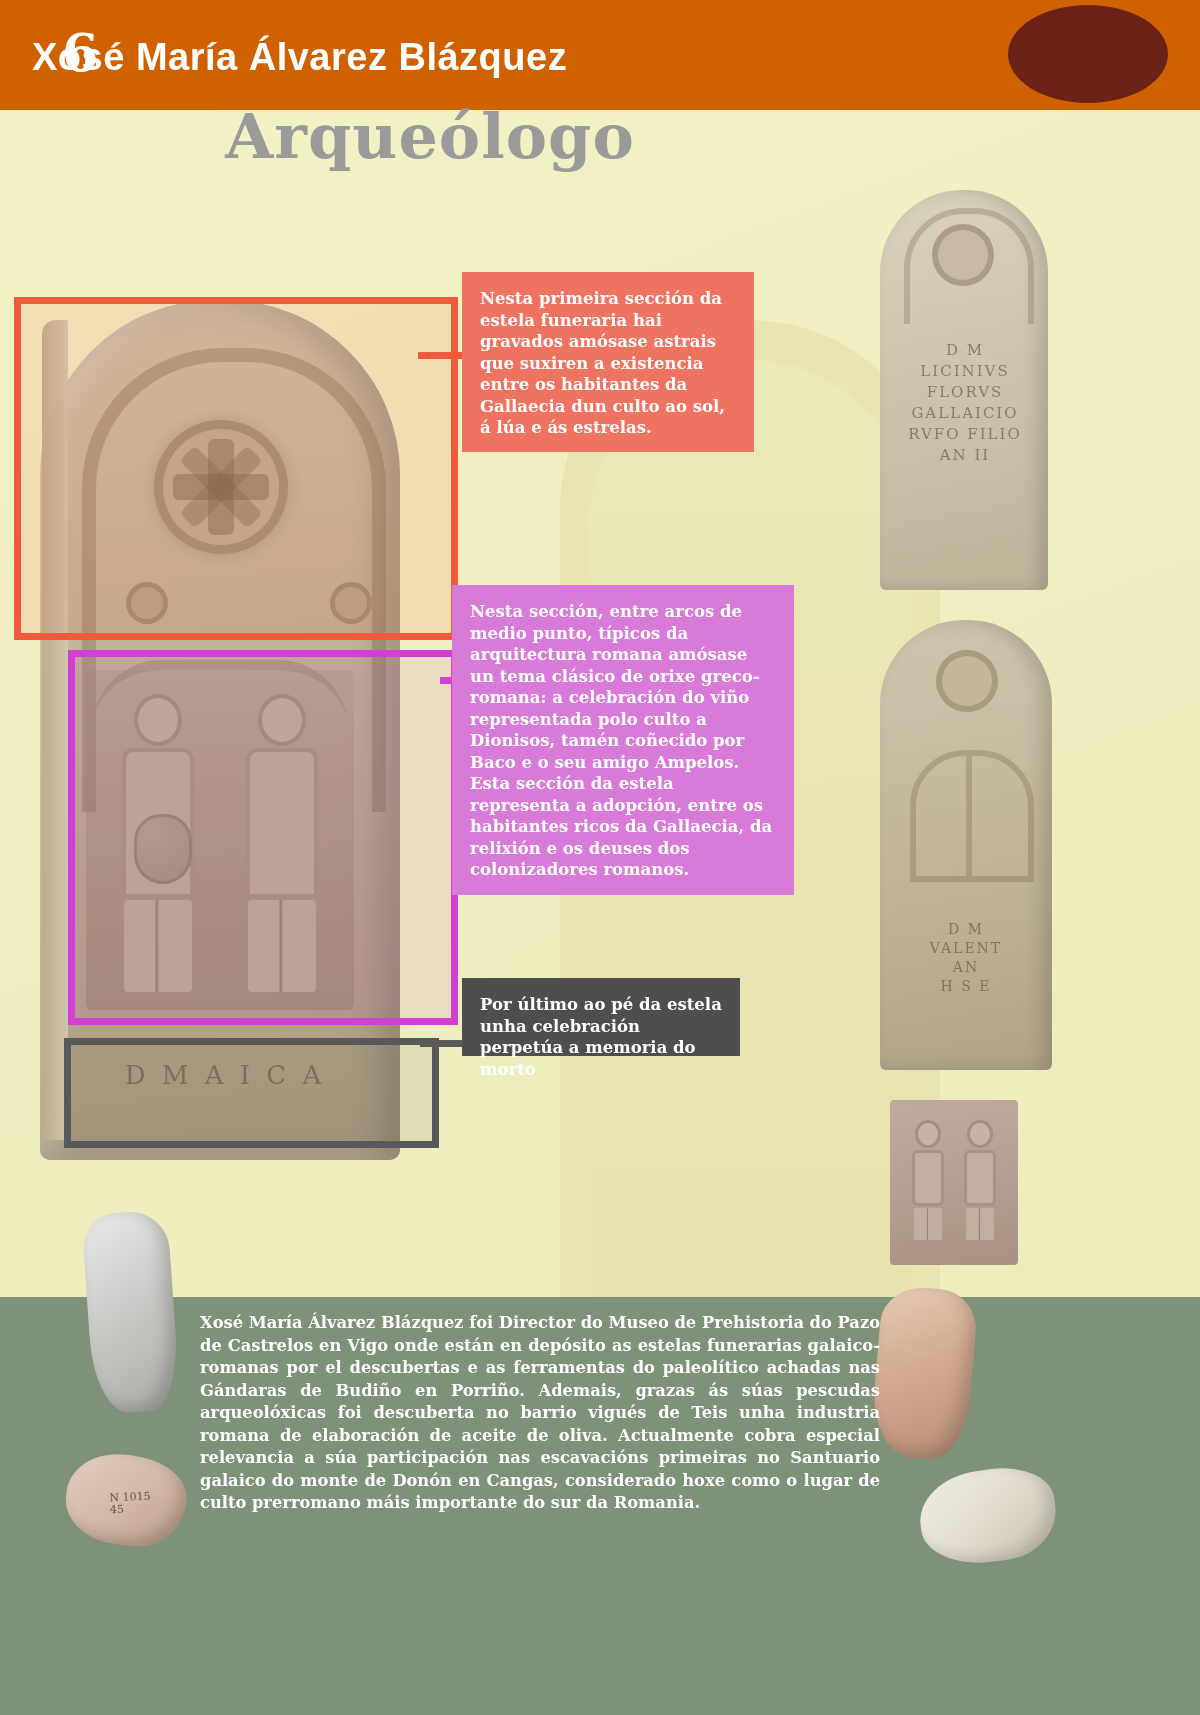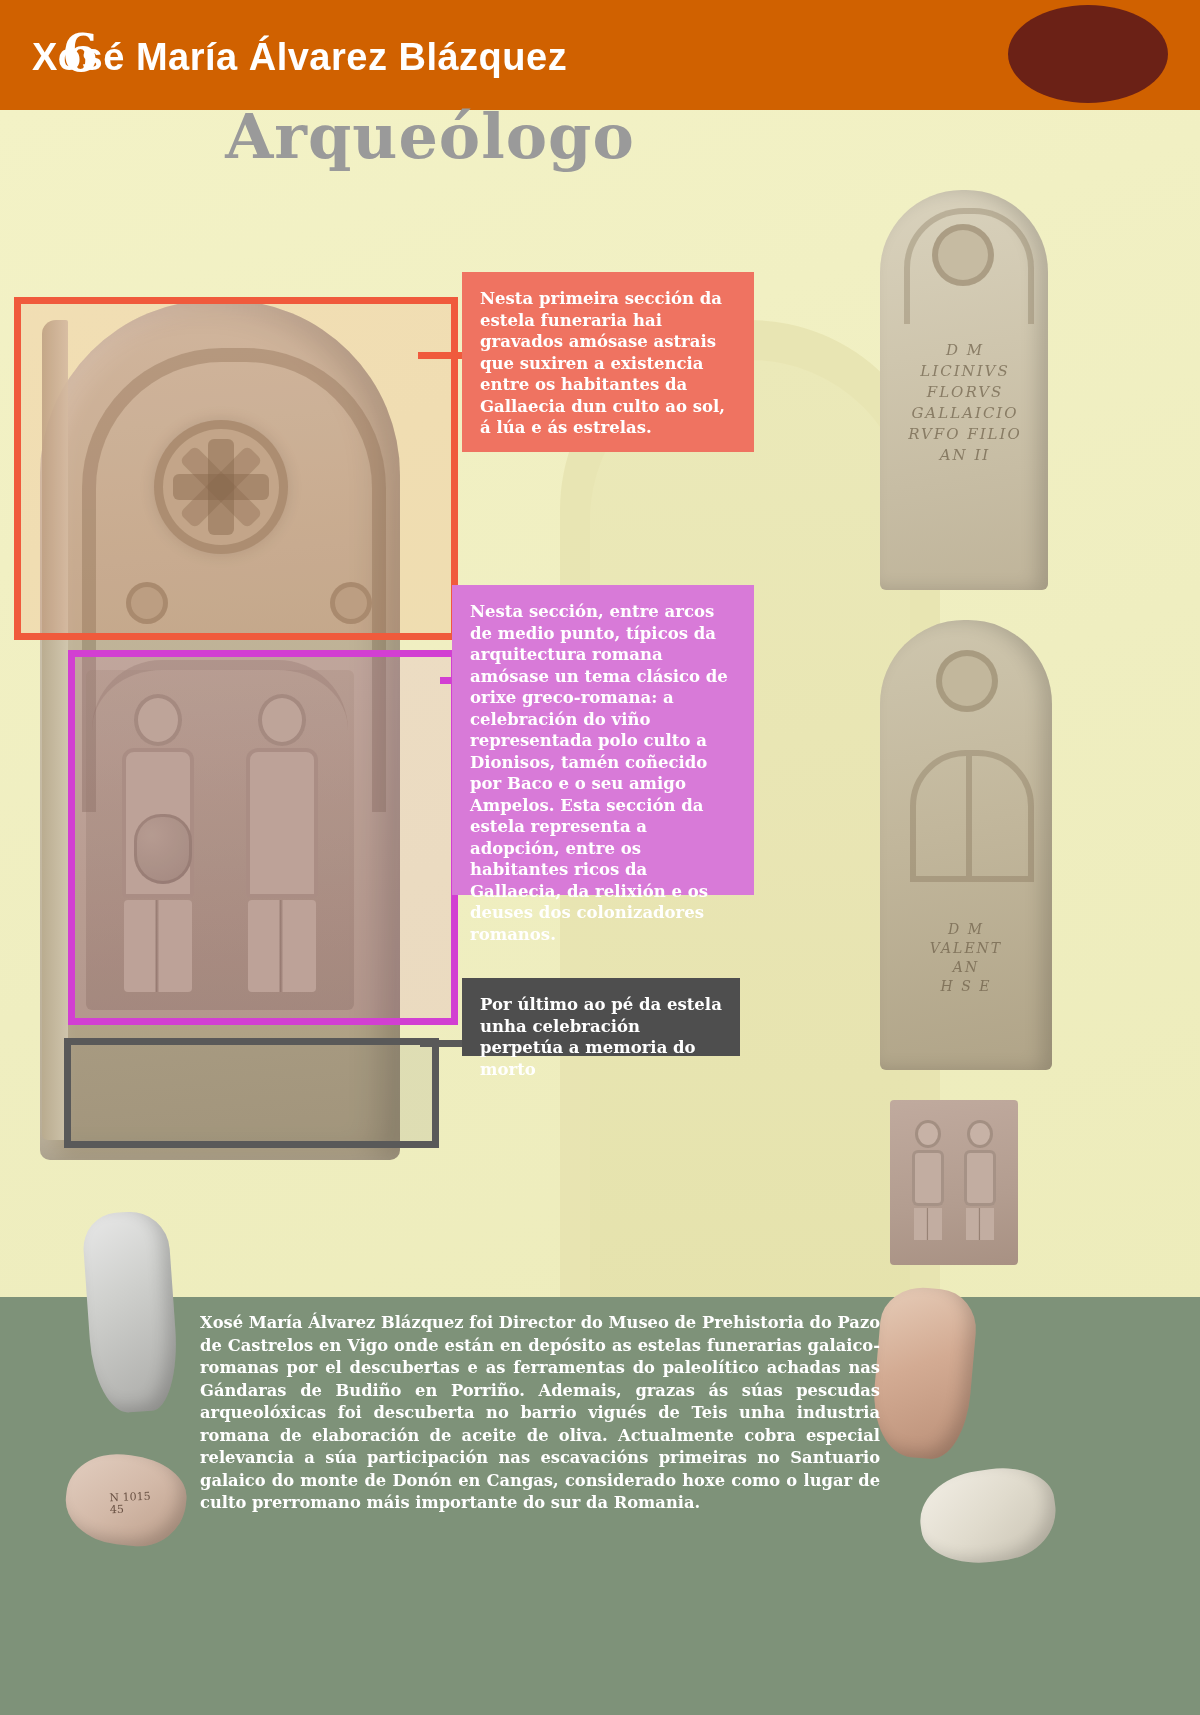--- a/index.html
+++ b/index.html
@@ -260,34 +260,33 @@
     box-sizing: border-box;
     white-space: pre-line;
   }
   .callout-1 {
     left: 462px; top: 272px;
     width: 292px; height: 180px;
     background: #ef7361;
   }
   .callout-2 {
     left: 452px; top: 585px;
-    width: 302px; height: 310px;
+    width: 342px; height: 310px;
     background: #d87ad8;
   }
   .callout-3 {
     left: 462px; top: 978px;
     width: 278px; height: 78px;
     background: #4e4e4e;
   }
 
   
   .photo {
     position: absolute;
     overflow: hidden;
-    font-style: italic;
   }
   .stela-r1 {
     left: 880px; top: 190px;
     width: 168px; height: 400px;
   }
   .stela-r1 .stone {
     position: absolute; inset: 0;
     background: linear-gradient(170deg, #d9d2bd 0%, #cfc6ae 40%, #bfb49a 100%);
     border-radius: 82px 82px 6px 6px;
     box-shadow: inset -10px 0 18px rgba(0,0,0,.15);
@@ -476,20 +475,22 @@
       <div class="body"></div>
       <div class="grapes"></div>
       <div class="legs"></div>
     </div>
     <div class="figure right">
       <div class="head"></div>
       <div class="body"></div>
       <div class="legs"></div>
     </div>
   </div>
+  <div class="inscription">D M
+A I C A</div>
 </div>
 
 <div class="hl hl-red"></div>
 <div class="leader leader-red"></div>
 
 <div class="hl hl-magenta"></div>
 <div class="leader leader-magenta"></div>
 
 <div class="hl hl-gray"></div>
 <div class="leader leader-gray"></div>

